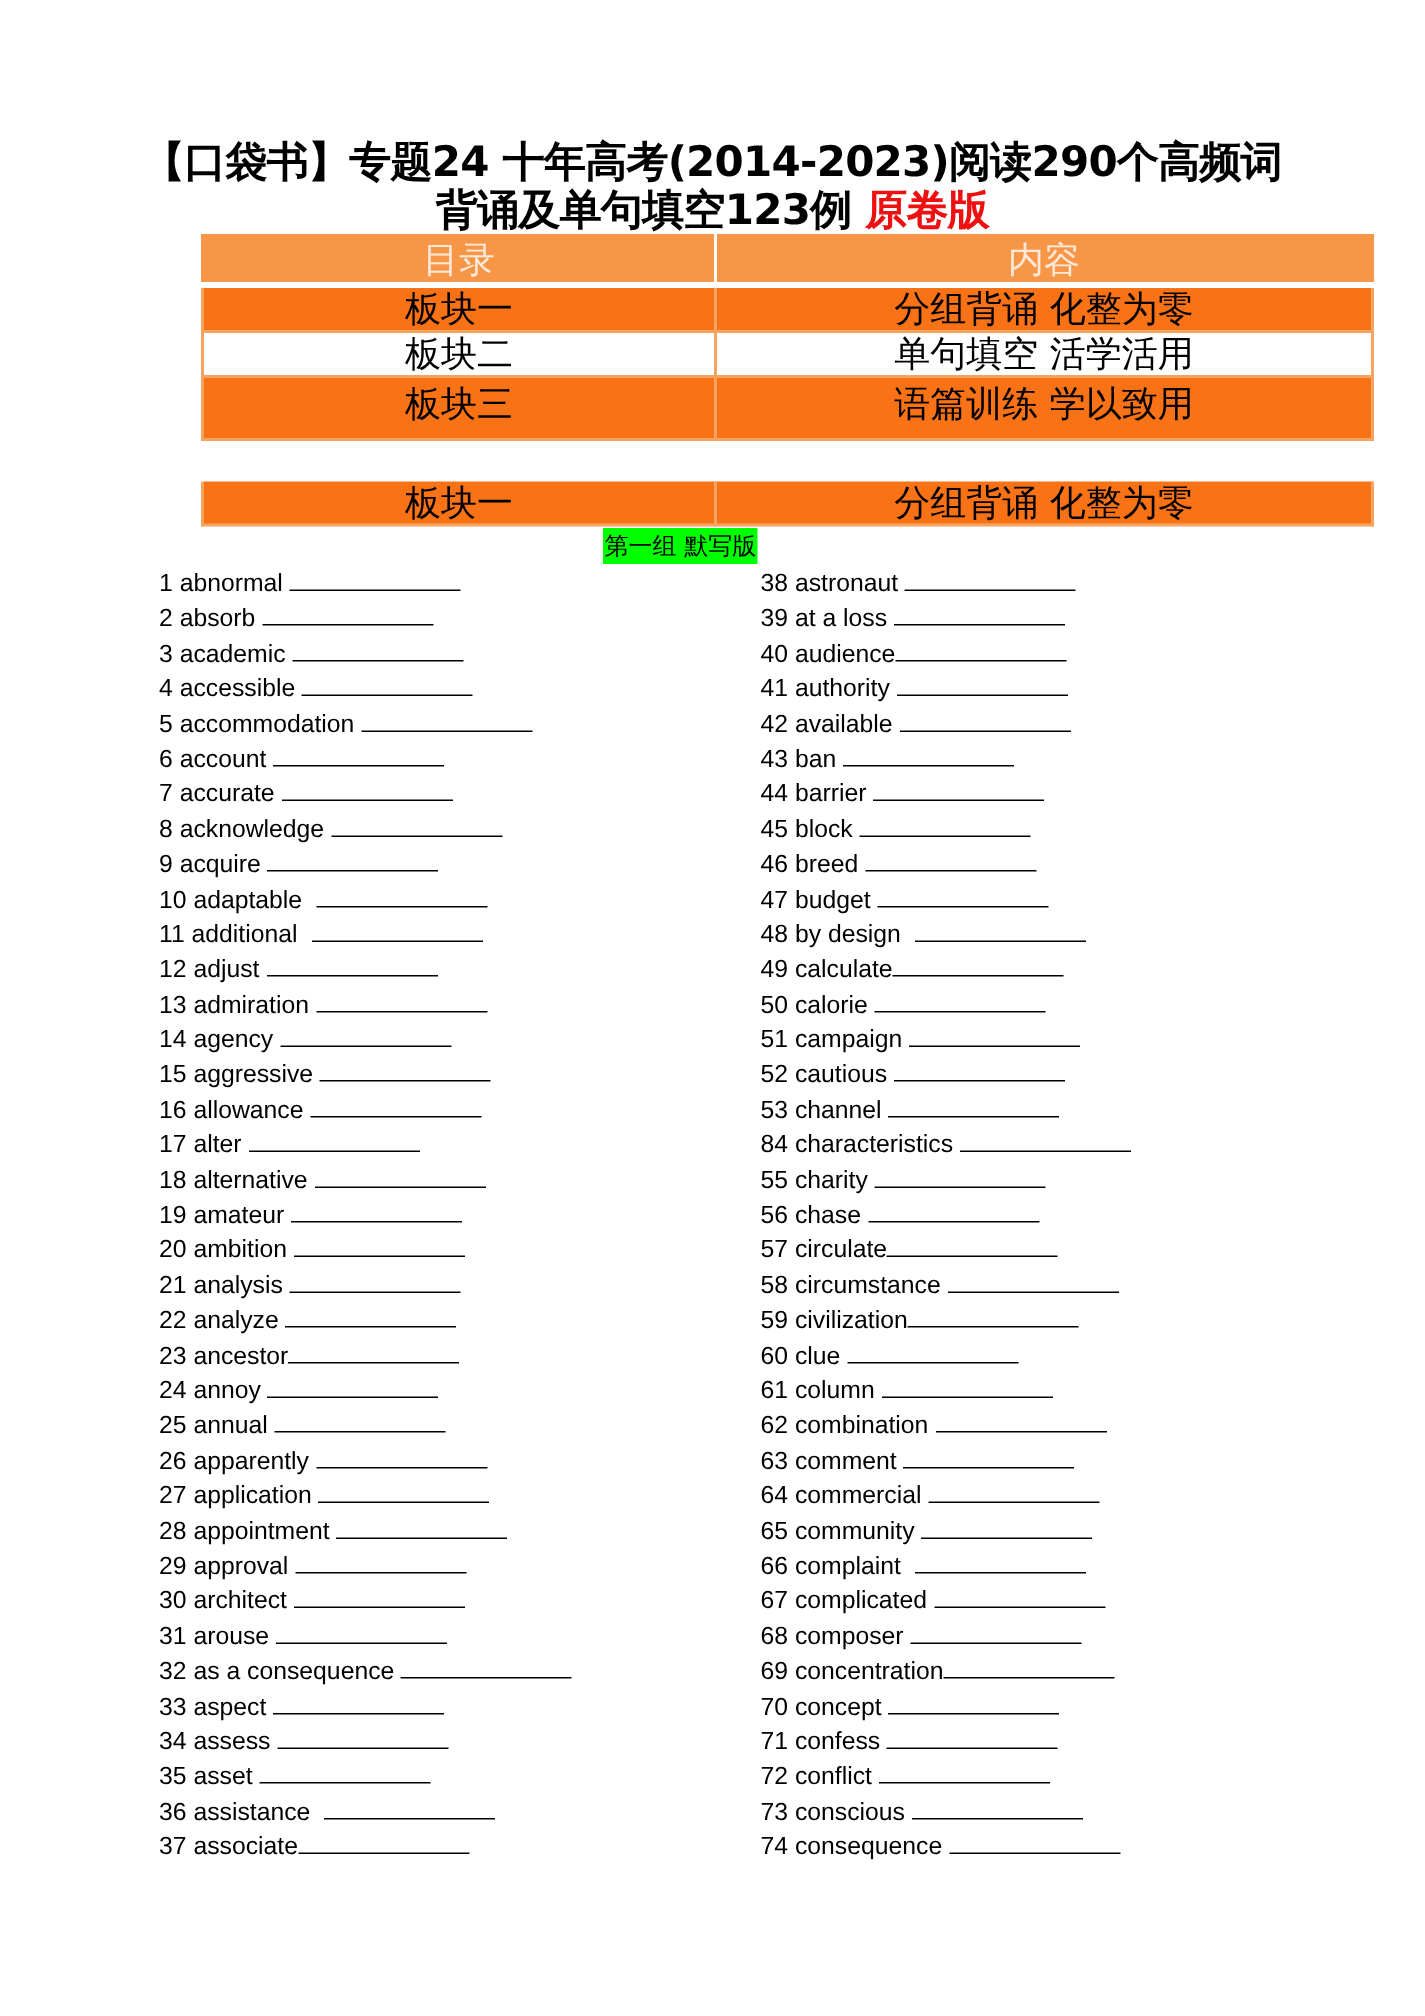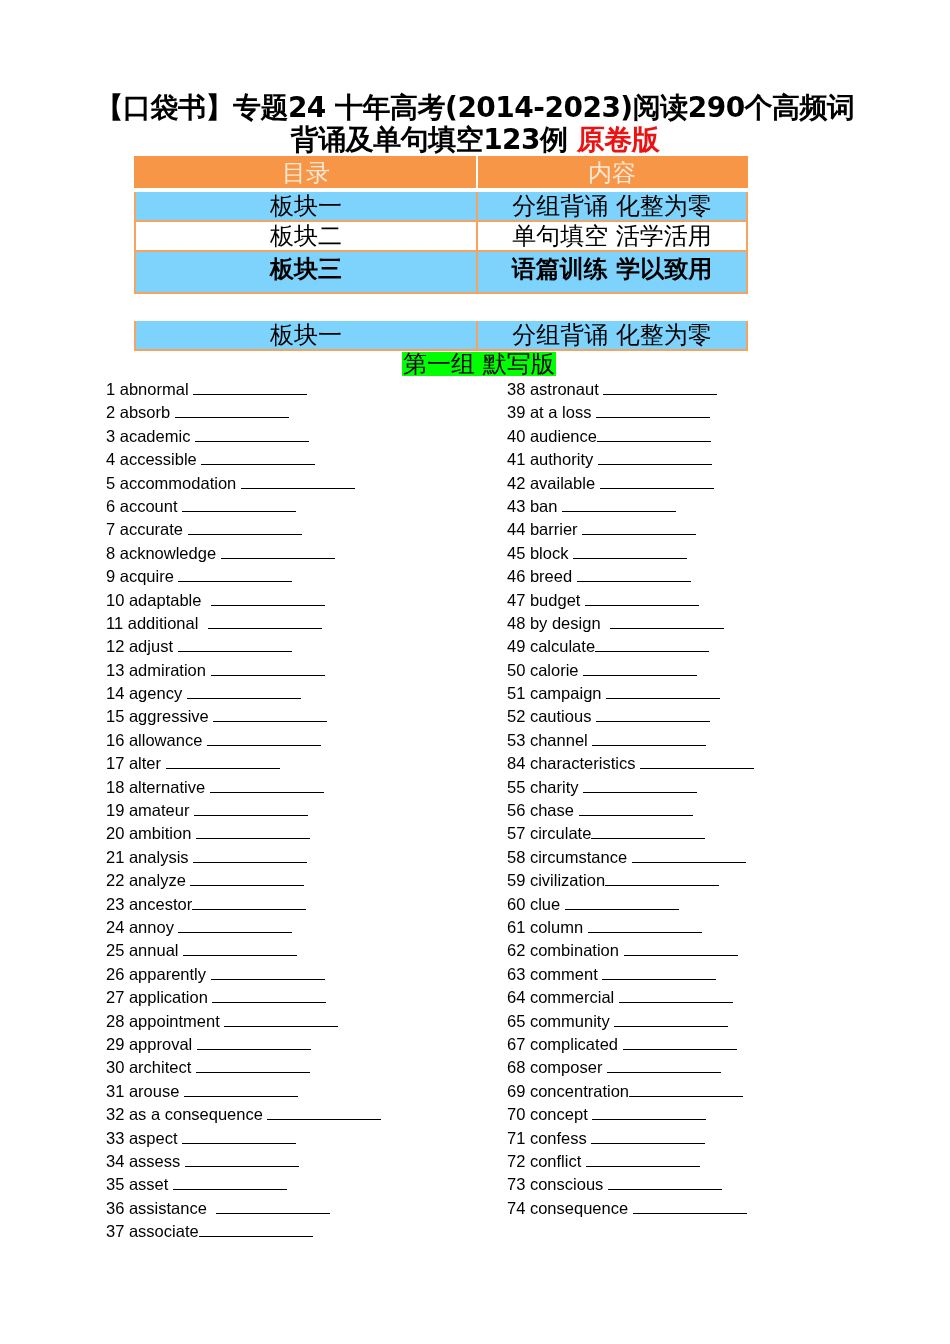--- a/index.html
+++ b/index.html
@@ -5,36 +5,36 @@
   html, body { margin: 0; padding: 0; background: #ffffff; }
   body { width: 950px; height: 1344px; position: relative; overflow: hidden;
          font-family: "DejaVu Sans", sans-serif; color: #000; }
   .title { position: absolute; left: 0; width: 950px; text-align: center;
            font-family: "DejaVu Sans", sans-serif; font-weight: bold;
            font-size: 28px; line-height: 32px; letter-spacing: -0.5px; }
   .title.l1 { top: 92px; }
   .title.l2 { top: 124px; }
   .title .red { color: #ee1111; margin-top: 36px; }
 
-  table.toc { position: absolute; left: 134px; width: 614px; border-collapse: collapse;
+  table.toc { position: absolute; left: 134px; width: 782px; border-collapse: collapse;
               table-layout: fixed; font-size: 24px; }
   table.toc td { text-align: center; padding: 0; border: 2px solid #f4a460; }
   table.toc td:first-child { width: 340px; }
   .toc1 { top: 156px; }
   .toc1 tr.head td { background: #f79646; color: #fde9d9; height: 30px; line-height: 30px;
                      border-bottom: 4px solid #ffffff; border-left-color:#f79646; border-right-color:#f79646; border-top-color:#f79646;}
   .toc1 tr.head td:first-child { border-right: 2px solid #ffffff; }
-  tr.odd td { background: #7dd3fc; height: 28px; line-height: 28px; }
+  tr.odd td { background: #f97316; height: 28px; line-height: 28px; }
   tr.even td { background: #ffffff; height: 28px; line-height: 28px; }
-  tr.last td { height: 40px; line-height: 34px; vertical-align: top; font-weight: bold; }
+  tr.last td { height: 40px; line-height: 34px; vertical-align: top; }
   .toc2 { top: 318px; }
   .toc2 td { border-top: 3px solid #ffffff !important; }
 
   .group-label { position: absolute; top: 352px; left: 402px; background: #00ff00;
-                 font-size: 24px; line-height: 24px; padding: 0 1px; }
+                 font-size: 16px; line-height: 24px; padding: 0 1px; }
 
   .col { position: absolute; top: 378px; margin-left: 15px; }
   .col.left { left: 91px; }
   .col.right { left: 492px; }
   .word { font-family: "Liberation Sans", sans-serif; font-size: 16.5px;
           height: 23.4px; line-height: 23.4px; white-space: pre; }
   .word .blank { display: inline-block; width: 114px; border-bottom: 1px solid #000;
                  height: 14px; vertical-align: baseline; }
 </style>
 </head>
@@ -138,20 +138,21 @@
     <div class="word"><span>56 chase </span><span class="blank"></span></div>
     <div class="word"><span>57 circulate</span><span class="blank"></span></div>
     <div class="word"><span>58 circumstance </span><span class="blank"></span></div>
     <div class="word"><span>59 civilization</span><span class="blank"></span></div>
     <div class="word"><span>60 clue </span><span class="blank"></span></div>
     <div class="word"><span>61 column </span><span class="blank"></span></div>
     <div class="word"><span>62 combination </span><span class="blank"></span></div>
     <div class="word"><span>63 comment </span><span class="blank"></span></div>
     <div class="word"><span>64 commercial </span><span class="blank"></span></div>
     <div class="word"><span>65 community </span><span class="blank"></span></div>
+    <div class="word"><span>66 complaint  </span><span class="blank"></span></div>
     <div class="word"><span>67 complicated </span><span class="blank"></span></div>
     <div class="word"><span>68 composer </span><span class="blank"></span></div>
     <div class="word"><span>69 concentration</span><span class="blank"></span></div>
     <div class="word"><span>70 concept </span><span class="blank"></span></div>
     <div class="word"><span>71 confess </span><span class="blank"></span></div>
     <div class="word"><span>72 conflict </span><span class="blank"></span></div>
     <div class="word"><span>73 conscious </span><span class="blank"></span></div>
     <div class="word"><span>74 consequence </span><span class="blank"></span></div>
   </div>
 

